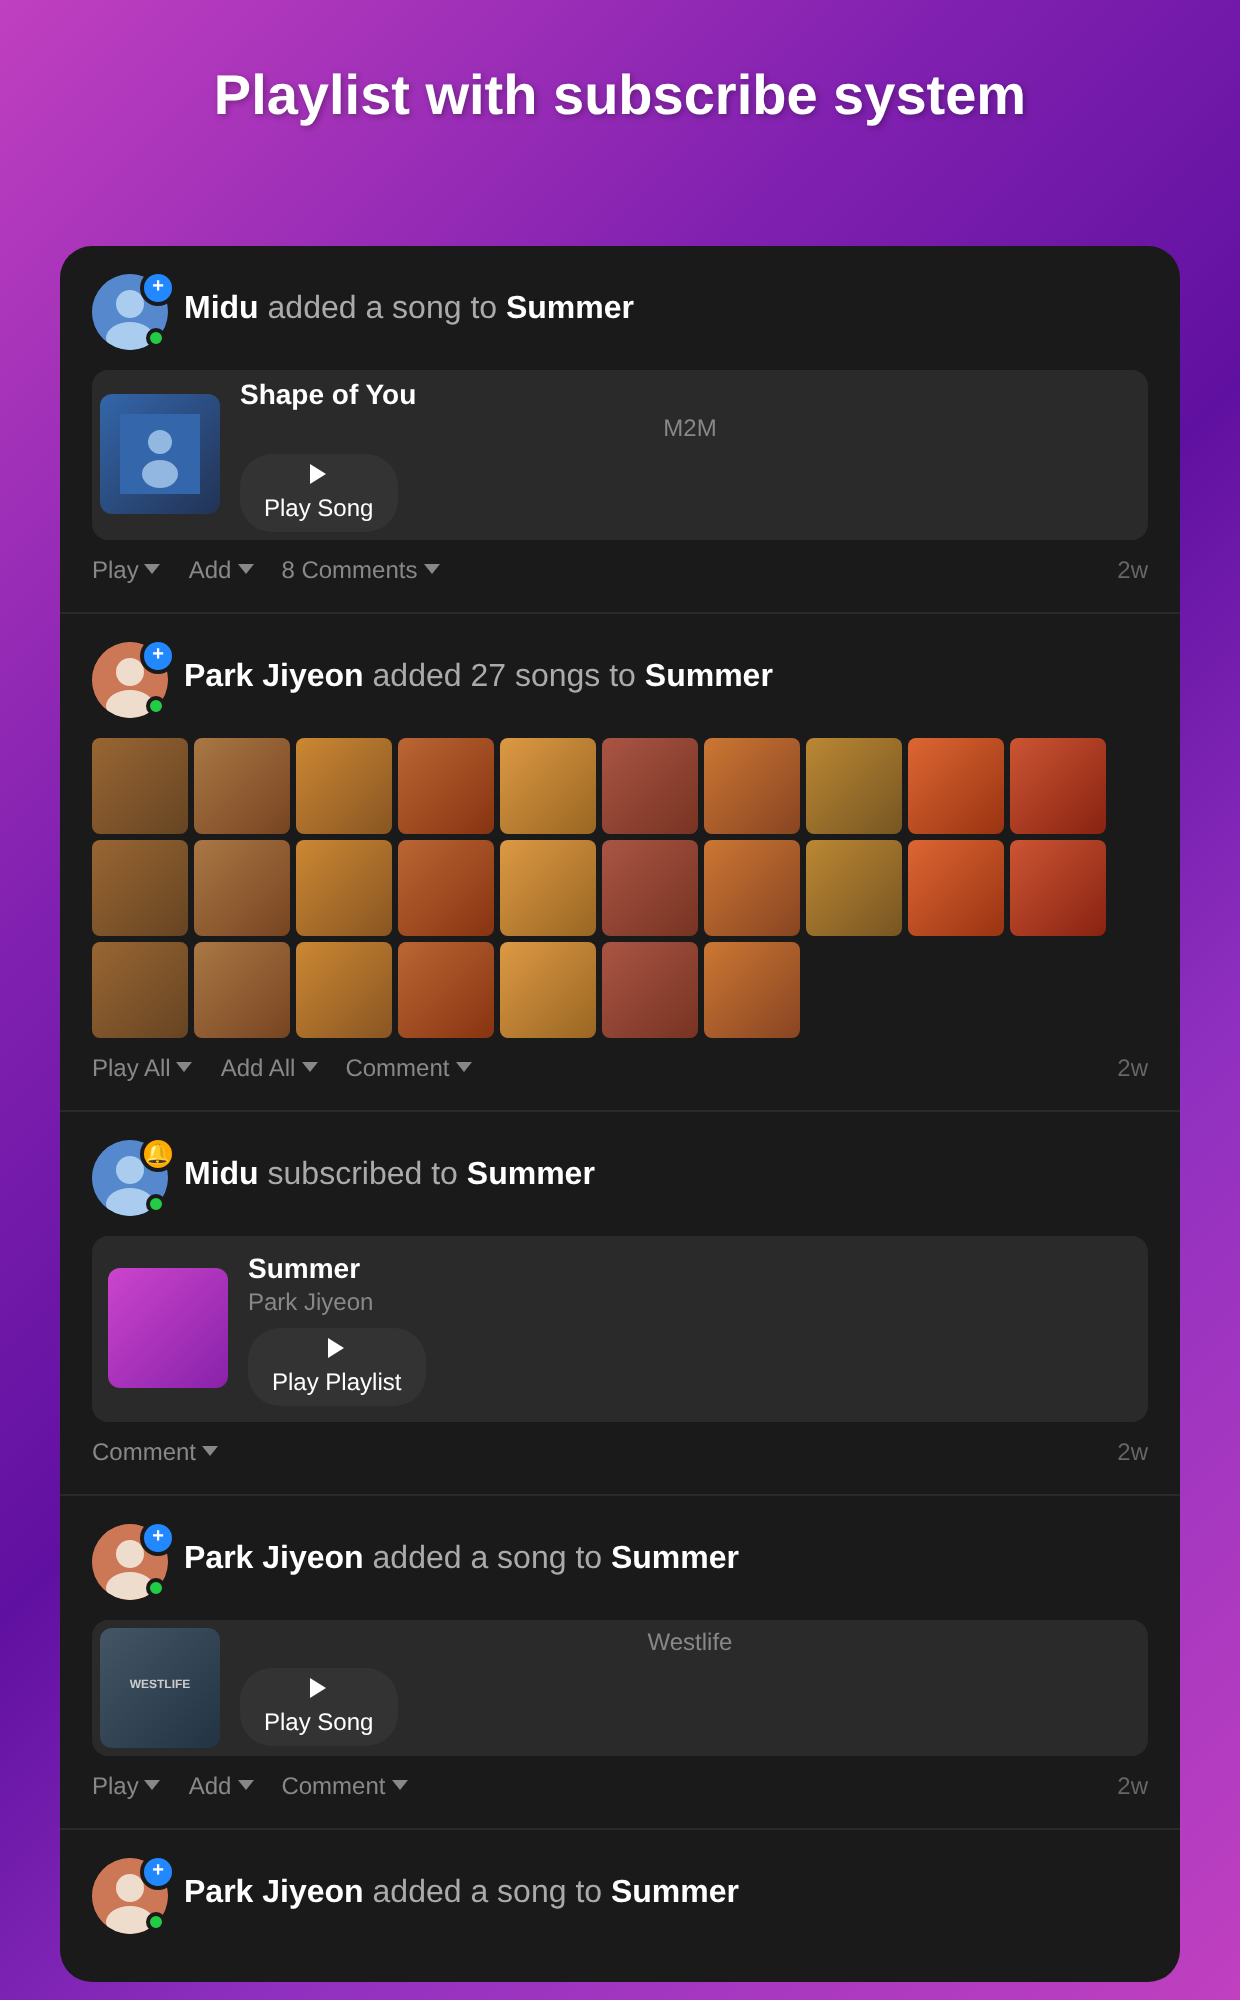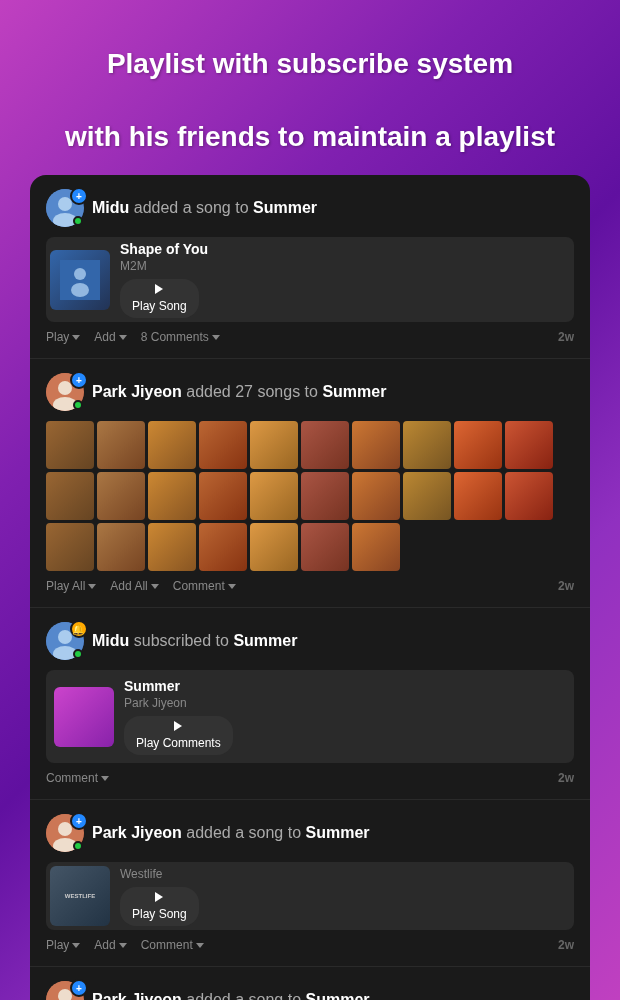--- a/index.html
+++ b/index.html
@@ -7,21 +7,21 @@
       width: 620px;
       height: 1000px;
       overflow: hidden;
       font-family: -apple-system, BlinkMacSystemFont, 'Segoe UI', sans-serif;
       background: linear-gradient(135deg, #c040c0 0%, #8020b0 30%, #6010a0 50%, #9030c0 70%, #c040c0 100%);
       position: relative;
     }
 
     .header-text {
       text-align: center;
-      padding: 46px 40px 20px;
+      padding: 30px 40px 20px;
       color: white;
     }
     .header-text h1 {
       font-size: 28px;
       font-weight: 800;
       line-height: 1.3;
       text-shadow: 1px 1px 3px rgba(0,0,0,0.3);
     }
 
     .card {
@@ -153,20 +153,21 @@
     .song-title {
       color: white;
       font-size: 14px;
       font-weight: 600;
       margin-bottom: 2px;
     }
     .song-artist {
       color: #888;
       font-size: 12px;
       margin-bottom: 6px;
+      text-align: center;
     }
     .play-btn {
       background: #333;
       border: none;
       border-radius: 16px;
       color: white;
       padding: 5px 12px;
       font-size: 12px;
       cursor: pointer;
       display: flex;
@@ -201,21 +202,20 @@
       width: 0;
       height: 0;
       border-left: 4px solid transparent;
       border-right: 4px solid transparent;
       border-top: 5px solid #888;
     }
     .time-stamp {
       margin-left: auto;
       color: #666;
       font-size: 12px;
-      font-weight: bold;
     }
 
     
     .song-grid {
       display: flex;
       flex-wrap: wrap;
       gap: 3px;
       margin-bottom: 8px;
     }
     .grid-thumb {
@@ -299,21 +299,20 @@
     }
 
   </style>
 </head>
 <body>
 
 <div class="header-text">
   <h1>
     <span>Playlist with subscribe system</span><br>
     <br>
-    <span>with his friends to maintain a playlist</span>
   </h1>
 </div>
 
 <div class="card">
 
   <div class="feed-item">
     <div class="user-row">
       <div class="avatar-wrap">
         <div class="avatar av-midu">
           <svg viewBox="0 0 38 38" xmlns="http://www.w3.org/2000/svg">
@@ -499,21 +498,21 @@
         <span class="username">Midu</span><span> subscribed to </span><span class="highlight">Summer</span>
       </div>
     </div>
     <div class="playlist-card">
       <div class="playlist-thumb"></div>
       <div class="playlist-info">
         <div class="playlist-name">Summer</div>
         <div class="playlist-owner">Park Jiyeon</div>
         <button class="play-btn">
           <span class="play-tri"></span>
-          <span>Play Comments</span>
+          <span>Play Playlist</span>
         </button>
       </div>
     </div>
     <div class="action-row">
       <div class="action-btn">
         <span>Comment</span>
         <span class="chevron"></span>
       </div>
       <div class="time-stamp">2w</div>
     </div>

